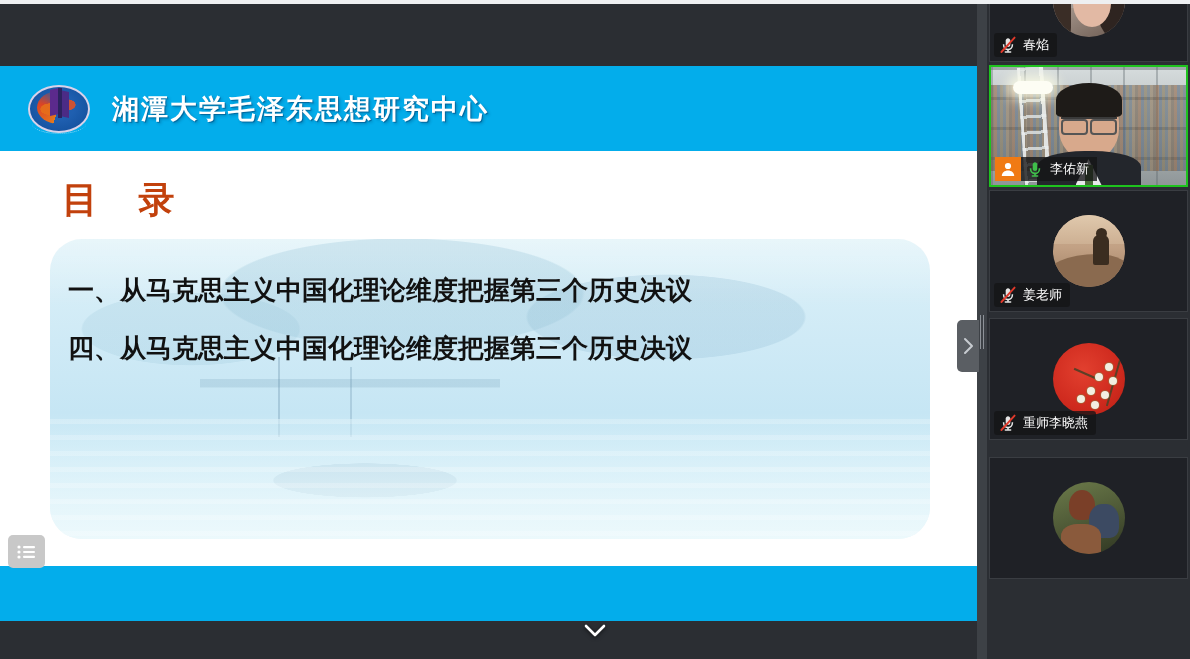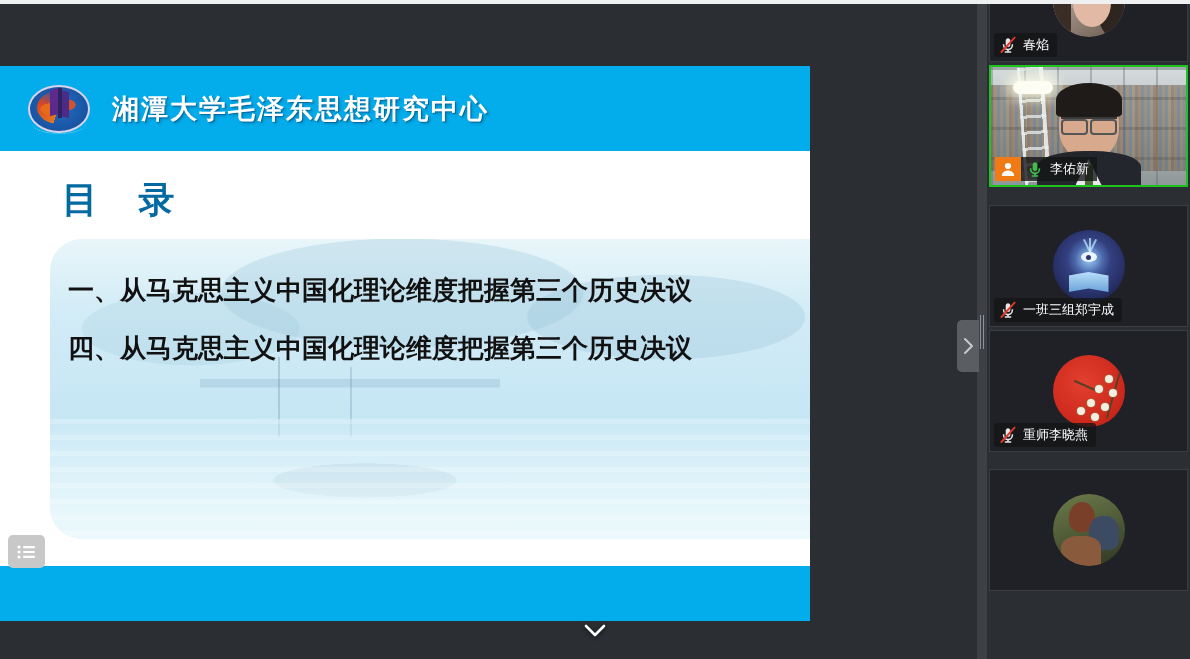--- a/index.html
+++ b/index.html
@@ -17,21 +17,21 @@
   }
 
   
   #share-viewport {
     position:absolute; left:0; top:4px; width:977px; height:655px;
     background:#2b2e33; overflow:hidden;
   }
 
   
   #slide {
-    position:absolute; left:0; top:62px; width:810px; height:555px;
+    position:absolute; left:0; top:62px; width:977px; height:555px;
     background:#ffffff; overflow:hidden;
   }
 
   
   #slide-header {
     position:absolute; left:0; top:0; width:977px; height:85px;
     background:#03adeb;
     display:flex; align-items:center;
   }
   #uni-logo {
@@ -79,21 +79,21 @@
     text-shadow:1px 1px 0 rgba(0,60,110,.45), 2px 2px 3px rgba(0,40,80,.3);
   }
 
   
   #slide-body {
     position:absolute; left:0; top:85px; width:977px; height:455px;
     background:#ffffff;
   }
   #toc-heading {
     position:absolute; left:62px; top:25px;
-    font-size:36px; font-weight:bold; color:#0369a1;
+    font-size:36px; font-weight:bold; color:#c2410c;
     letter-spacing:14px;
     font-family:"DejaVu Sans","Liberation Sans",sans-serif;
   }
   #toc-panel {
     position:absolute; left:50px; top:88px; width:880px; height:300px;
     overflow:hidden;
     background:
       linear-gradient(180deg, rgba(255,255,255,.35) 0%, rgba(255,255,255,0) 22%),
       linear-gradient(180deg, #dcf1f8 0%, #cfeaf6 34%, #c6e6f4 58%, #d8f0f9 80%, #eaf7fb 100%);
     border-radius: 32px;
@@ -473,21 +473,21 @@
         <path d="M10 3.2c-1.3 0-2.3 1-2.3 2.3v4.2c0 1.3 1 2.3 2.3 2.3s2.3-1 2.3-2.3V5.5c0-1.3-1-2.3-2.3-2.3z" fill="#e6e6e6"></path>
         <path d="M5.6 9.2v.8a4.4 4.4 0 0 0 8.8 0v-.8" fill="none" stroke="#e6e6e6" stroke-width="1.5"></path>
         <rect x="9.2" y="14.2" width="1.6" height="2.6" fill="#e6e6e6"></rect>
         <rect x="6.6" y="16.3" width="6.8" height="1.5" rx=".7" fill="#e6e6e6"></rect>
         <path d="M3.4 17 L16.6 2.6" stroke="#e0392b" stroke-width="1.9" stroke-linecap="round"></path>
       </svg>
       <span class="pname">春焰</span>
     </div>
   </div>
 
-  <div class="tile active" style="top:-61px;margin-bottom:12px">
+  <div class="tile active" style="top:-61px;margin-bottom:0">
     <div class="vid shelf">
       <div class="bg"></div>
       <div class="books"></div>
       <div class="ladder"></div>
       <div class="lamp"></div>
       <div class="person-head"></div>
       <div class="person-hair"></div>
       <div class="glasses"></div>
       <div class="suit"></div>
       <div class="shirt"></div>
@@ -505,43 +505,41 @@
           <path d="M10 3.2c-1.3 0-2.3 1-2.3 2.3v4.2c0 1.3 1 2.3 2.3 2.3s2.3-1 2.3-2.3V5.5c0-1.3-1-2.3-2.3-2.3z" fill="#3fbf4a"></path>
           <path d="M5.6 9.2v.8a4.4 4.4 0 0 0 8.8 0v-.8" fill="none" stroke="#3fbf4a" stroke-width="1.6"></path>
           <rect x="9.2" y="14.2" width="1.6" height="2.6" fill="#3fbf4a"></rect>
           <rect x="6.6" y="16.3" width="6.8" height="1.5" rx=".7" fill="#3fbf4a"></rect>
         </svg>
         <span class="pname">李佑新</span>
       </div>
     </div>
   </div>
 
-
-  <div class="tile" style="top:-55px;margin-bottom:0">
+  <div class="tile" style="top:-58px;margin-bottom:0">
     <div class="avatar-wrap">
-      <div class="avatar av-emblem">
-        <div class="glow"></div>
-        <div class="ray" style="transform:rotate(-26deg)"></div>
-        <div class="ray" style="transform:rotate(0deg)"></div>
-        <div class="ray" style="transform:rotate(26deg)"></div>
-        <div class="eye"></div>
-        <div class="book"></div>
+      <div class="avatar av-desert">
+        <div class="sky"></div>
+          <div class="dune"></div>
+        <div class="fig"></div>
+          <div class="fighead"></div>
       </div>
     </div>
     <div class="badge">
       <svg class="mic" viewBox="0 0 20 20">
         <path d="M10 3.2c-1.3 0-2.3 1-2.3 2.3v4.2c0 1.3 1 2.3 2.3 2.3s2.3-1 2.3-2.3V5.5c0-1.3-1-2.3-2.3-2.3z" fill="#e6e6e6"></path>
         <path d="M5.6 9.2v.8a4.4 4.4 0 0 0 8.8 0v-.8" fill="none" stroke="#e6e6e6" stroke-width="1.5"></path>
         <rect x="9.2" y="14.2" width="1.6" height="2.6" fill="#e6e6e6"></rect>
         <rect x="6.6" y="16.3" width="6.8" height="1.5" rx=".7" fill="#e6e6e6"></rect>
         <path d="M3.4 17 L16.6 2.6" stroke="#e0392b" stroke-width="1.9" stroke-linecap="round"></path>
       </svg>
-      <span class="pname">一班三组郑宇成</span>
-    </div>
-  </div>
+      <span class="pname">姜老师</span>
+    </div>
+  </div>
+
 
   <div class="tile" style="top:-52px;margin-bottom:14px">
     <div class="avatar-wrap">
       <div class="avatar av-red">
         <div class="branch"></div>
         <div class="branch2"></div>
         <div class="bl" style="right:12px;top:20px"></div>
         <div class="bl" style="right:22px;top:30px"></div>
         <div class="bl" style="right:8px;top:34px"></div>
         <div class="bl" style="right:30px;top:44px"></div>

